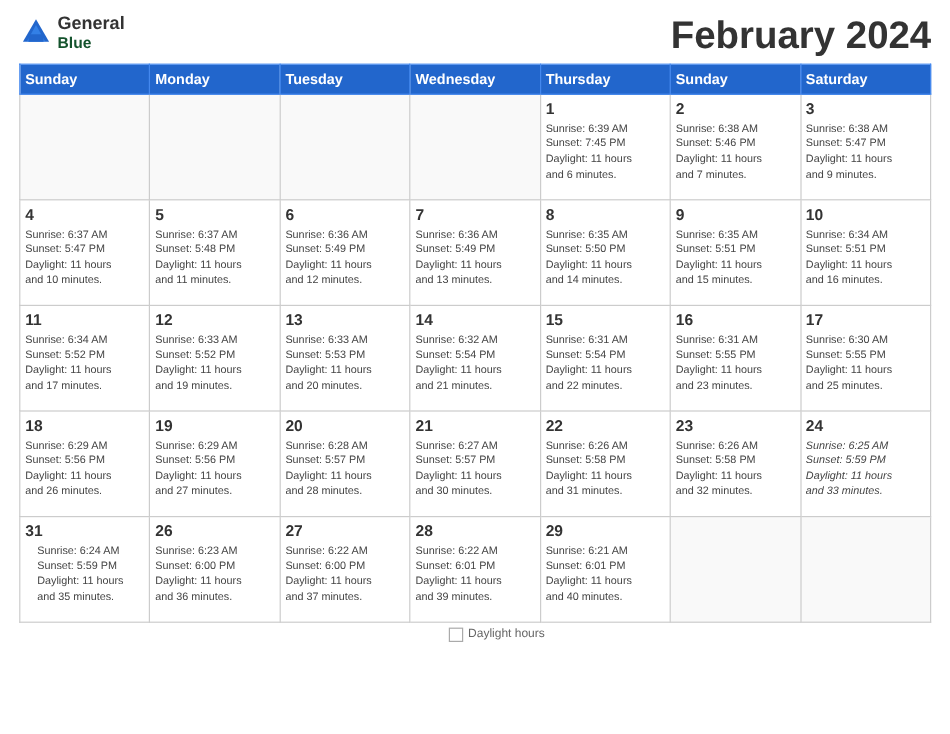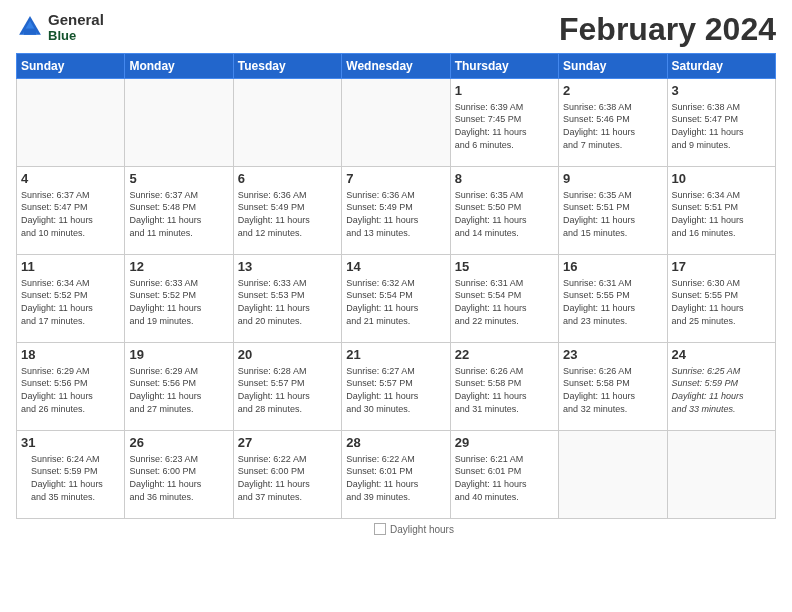--- a/index.html
+++ b/index.html
@@ -94,21 +94,20 @@
       display: flex;
       align-items: center;
       justify-content: center;
       padding-top: 4px;
       font-size: 10px;
       color: #666;
       gap: 16px;
     }
     .legend-item {
       display: flex;
-      align-items: center;
       gap: 4px;
       padding-left: 36px;
     }
     .legend-color {
       width: 12px;
       height: 12px;
       border: 1px solid #aaa;
     }
   </style>
 </head>

